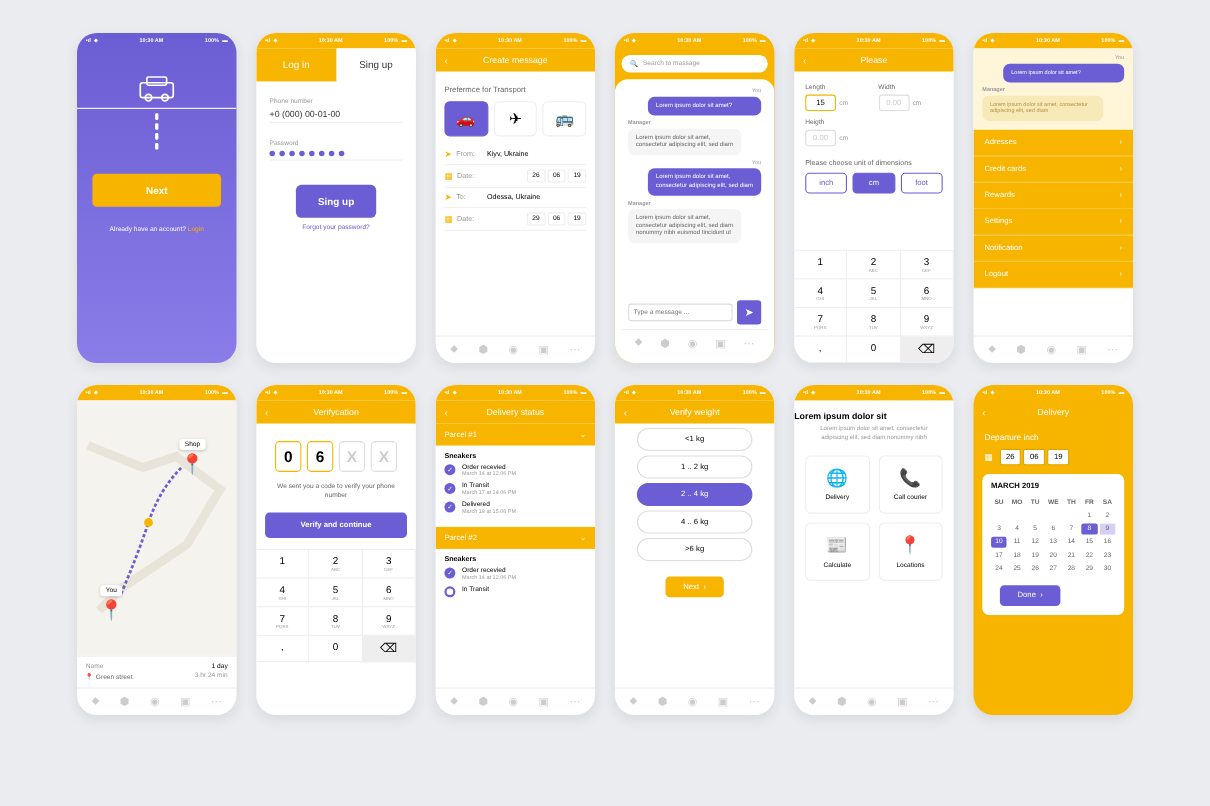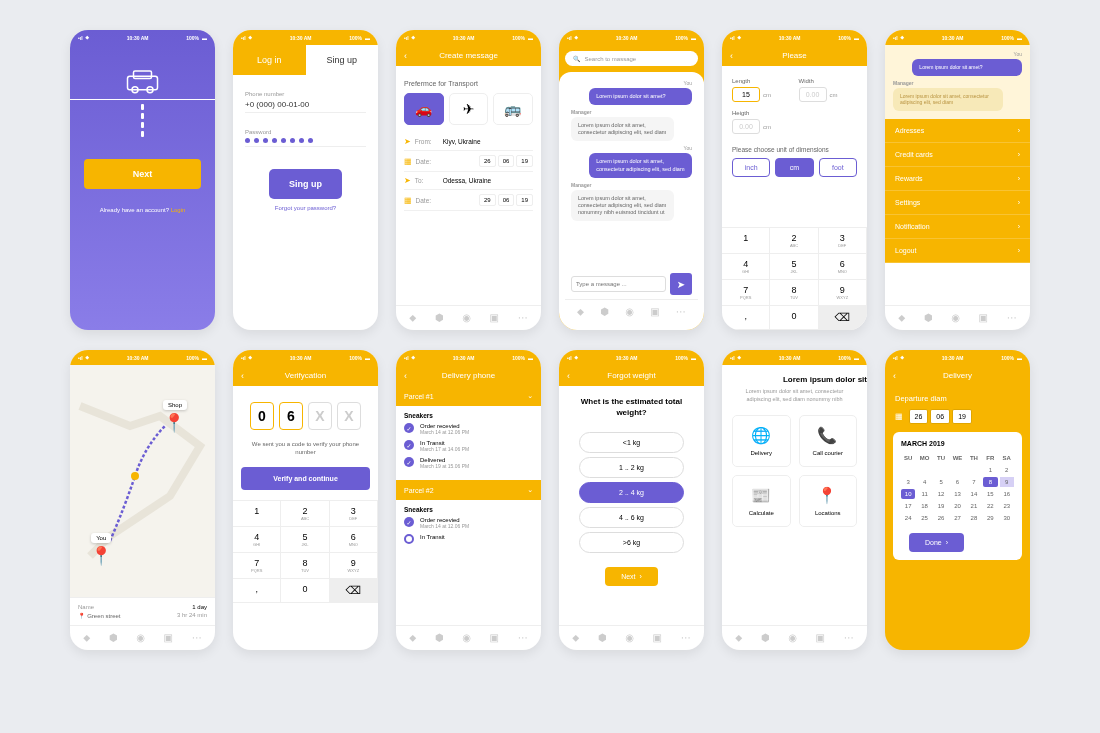--- a/index.html
+++ b/index.html
@@ -107,21 +107,21 @@
 .tl-txt{font-size:6px}
 .tl-txt .sub{color:#999;font-size:5px}
 
 
 .weight-q{text-align:center;font-size:8px;font-weight:bold;padding:10px 16px;line-height:1.4}
 .weight-opt{border:1px solid #ddd;border-radius:14px;padding:6px;text-align:center;margin:4px 20px;font-size:7px}
 .weight-opt.sel{background:#6b5dd3;color:#fff;border-color:#6b5dd3}
 .btn-yellow-sm{background:#f7b500;color:#fff;padding:6px 16px;border-radius:4px;margin:10px auto;font-size:7px;width:fit-content;display:flex;align-items:center;gap:4px}
 
 
-.lorem-h{text-align:right;font-size:8px;font-weight:bold;margin:10px 0 4px}
+.lorem-h{text-align:left;font-size:8px;font-weight:bold;margin:10px 0 4px}
 .lorem-p{text-align:center;font-size:5.5px;color:#999;padding:0 14px;line-height:1.4;margin-bottom:12px}
 .icon-grid{display:grid;grid-template-columns:1fr 1fr;gap:8px;padding:0 10px}
 .grid-item{border:1px solid #eee;border-radius:5px;padding:10px 4px;text-align:center;display:flex;flex-direction:column;align-items:center;gap:5px}
 .grid-item .gi-icon{color:#6b5dd3;font-size:16px}
 .grid-item .gi-lbl{font-size:6px;font-weight:500}
 
 
 .dep-label{color:#fff;font-size:7.5px;font-weight:500;margin:8px 10px 6px}
 .dep-date{display:flex;gap:2px;margin:0 10px 8px;align-items:center}
 .dep-date .cal-icn{color:#fff;font-size:8px;margin-right:4px}
@@ -586,21 +586,21 @@
         <div class="sb-left">
           <span>•ıl</span>
           <span>⬥</span>
         </div>
         <span>10:30 AM</span>
         <div class="sb-right">
           <span>100%</span>
           <span>▬</span>
         </div>
       </div>
-  <div class="header yellow"><span class="back-arrow">‹</span><span>Delivery phone</span></div>
+  <div class="header yellow"><span class="back-arrow">‹</span><span>Delivery status</span></div>
   <div class="parcel-hdr">
         <span>Parcel #1</span>
         <span>⌄</span>
       </div>
   <div class="timeline">
     <div class="tl-title">Sneakers</div>
     <div class="tl-item">
           <div class="tl-dot">✓</div>
           <div class="tl-txt">
             <div>Order recevied</div>
@@ -656,22 +656,21 @@
         <div class="sb-left">
           <span>•ıl</span>
           <span>⬥</span>
         </div>
         <span>10:30 AM</span>
         <div class="sb-right">
           <span>100%</span>
           <span>▬</span>
         </div>
       </div>
-  <div class="header yellow"><span class="back-arrow">‹</span><span>Forgot weight</span></div>
-  <div class="weight-q">Whet is the estimated total weight?</div>
+  <div class="header yellow"><span class="back-arrow">‹</span><span>Verify weight</span></div>
   <div id="weights">
         <div class="weight-opt">&lt;1 kg</div>
         <div class="weight-opt">1 .. 2 kg</div>
         <div class="weight-opt sel">2 .. 4 kg</div>
         <div class="weight-opt">4 .. 6 kg</div>
         <div class="weight-opt">&gt;6 kg</div>
       </div>
   <div class="btn-yellow-sm">
         <span>Next</span>
         <span>›</span>
@@ -732,21 +731,21 @@
           <span>•ıl</span>
           <span>⬥</span>
         </div>
         <span>10:30 AM</span>
         <div class="sb-right">
           <span>100%</span>
           <span>▬</span>
         </div>
       </div>
   <div class="header yellow" style="background:transparent"><span class="back-arrow">‹</span><span>Delivery</span></div>
-  <div class="dep-label">Departure diam</div>
+  <div class="dep-label">Departure inch</div>
   <div class="dep-date">
         <span class="cal-icn">▦</span>
         <span class="box">26</span>
         <span class="box">06</span>
         <span class="box">19</span>
       </div>
   <div class="cal-card">
     <div class="cal-title">MARCH 2019</div>
     <div class="cal-grid" id="calgrid">
           <div class="dh">SU</div>

